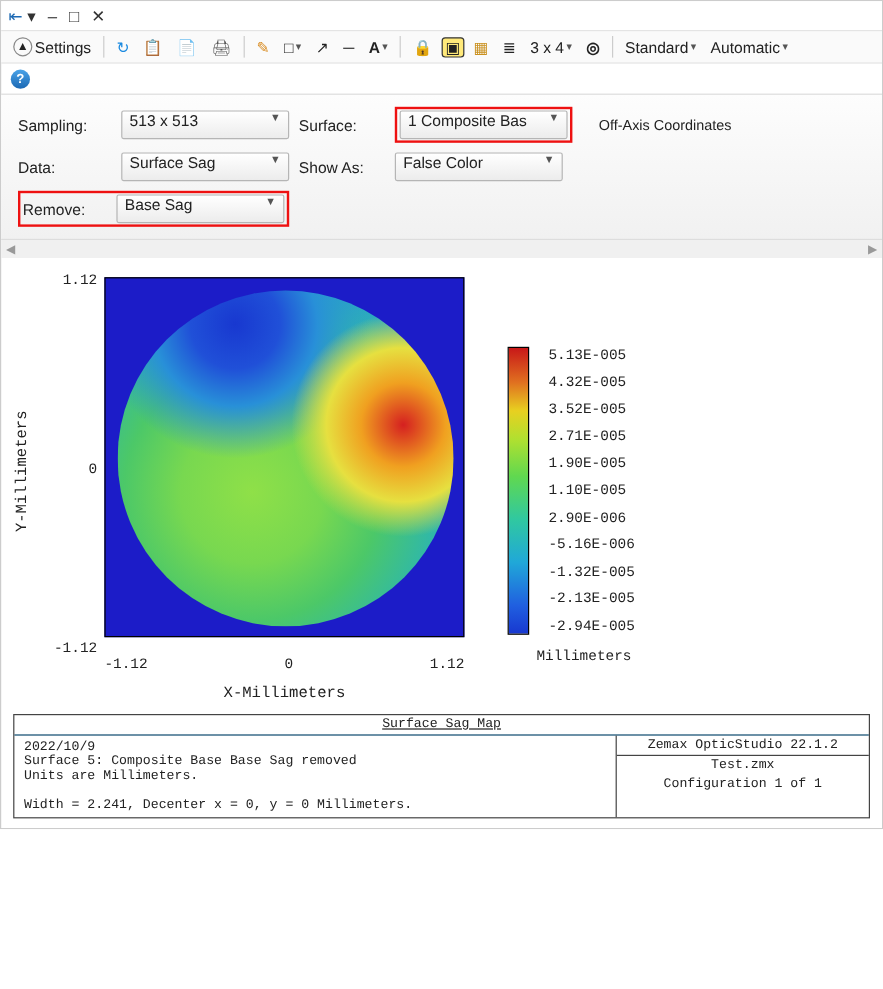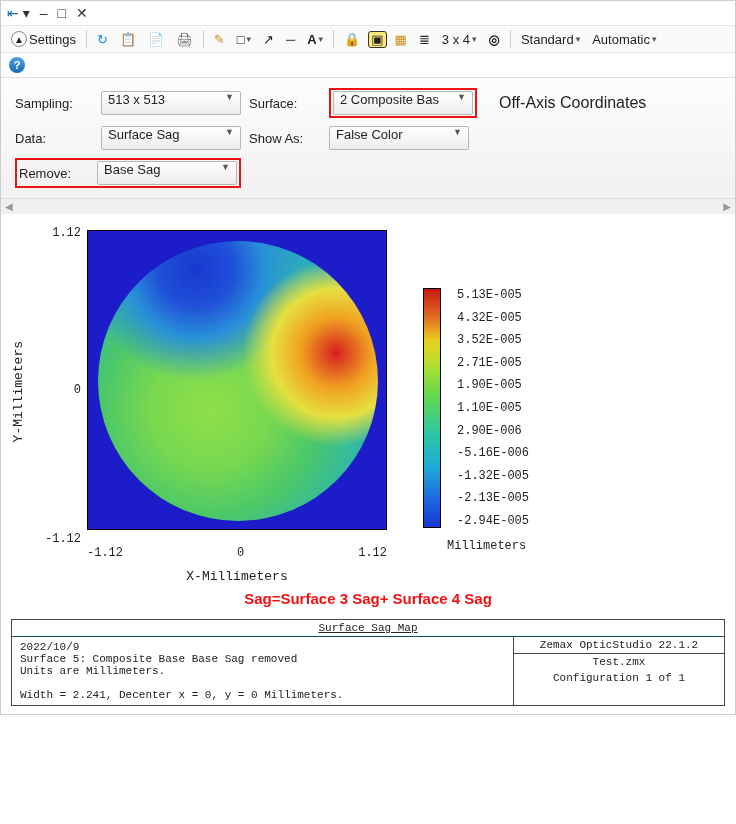--- a/index.html
+++ b/index.html
@@ -173,21 +173,21 @@
     color:#222;
   }
   .footer-title {
     text-align:center; border-bottom:1px solid #0c4a6e; padding:2px 0;text-decoration:underline;
   }
   .footer-body { display:flex; }
   .footer-left { flex:1; padding:4px 8px; white-space:pre-line; border-right:1px solid #444;}
   .footer-right { width:210px; display:flex; flex-direction:column; }
   .fr-row { text-align:center; padding:2px 4px; }
   .fr-sep { border-top:1px solid #444; }
-  .offaxis { margin-left:14px; font-size:16px; }
+  .offaxis { margin-left:14px; font-size:12px; }
 </style>
 </head>
 <body>
 
 <div class="window">
 
   <div class="titlebar">
     <span class="back-icon">⇤</span>
     <div class="winctrl">
       <span>▾</span>
@@ -242,21 +242,21 @@
   <div class="settings-panel">
     <div class="srow">
       <span class="lab">Sampling:</span>
       <div class="sel w1">
         <span>513 x 513</span>
         <span class="caret">▼</span>
       </div>
       <span class="lab2">Surface:</span>
       <span class="redbox">
         <div class="sel w2">
-          <span>2 Composite Bas</span>
+          <span>1 Composite Bas</span>
           <span class="caret">▼</span>
         </div>
       </span>
       <span class="offaxis">Off-Axis Coordinates</span>
     </div>
 
     <div class="srow">
       <span class="lab">Data:</span>
       <div class="sel w1">
         <span>Surface Sag</span>
@@ -315,21 +315,20 @@
           <span>1.10E-005</span>
           <span>2.90E-006</span>
           <span>-5.16E-006</span>
           <span>-1.32E-005</span>
           <span>-2.13E-005</span>
           <span>-2.94E-005</span>
         </div>
       </div>
       <div class="cb-unit">Millimeters</div>
     </div>
-    <div class="annot">Sag=Surface 3 Sag+ Surface 4 Sag</div>
   </div>
 
   <div class="footer">
     <div class="footer-title">Surface Sag Map</div>
     <div class="footer-body">
       <div class="footer-left"><span>2022/10/9</span>
 <span>Surface 5: Composite Base Base Sag removed</span>
 <span>Units are Millimeters.</span>
 <span></span>
 <span>Width = 2.241, Decenter x = 0, y = 0 Millimeters.</span></div>

